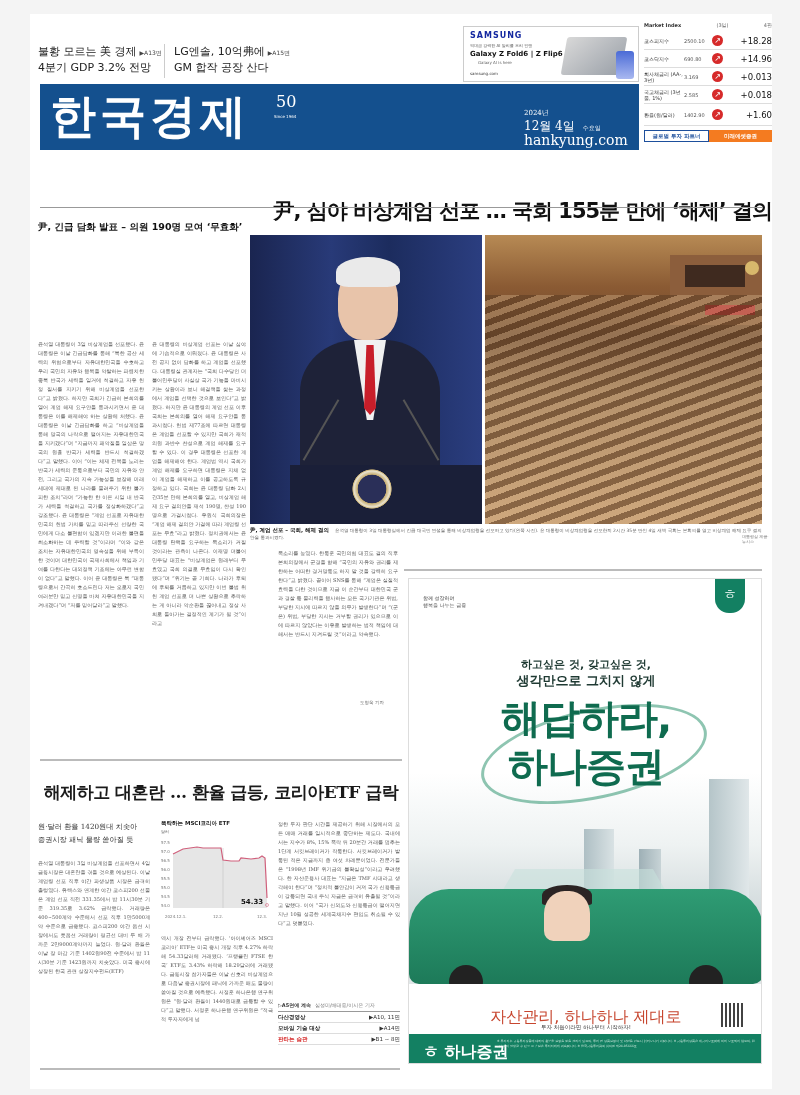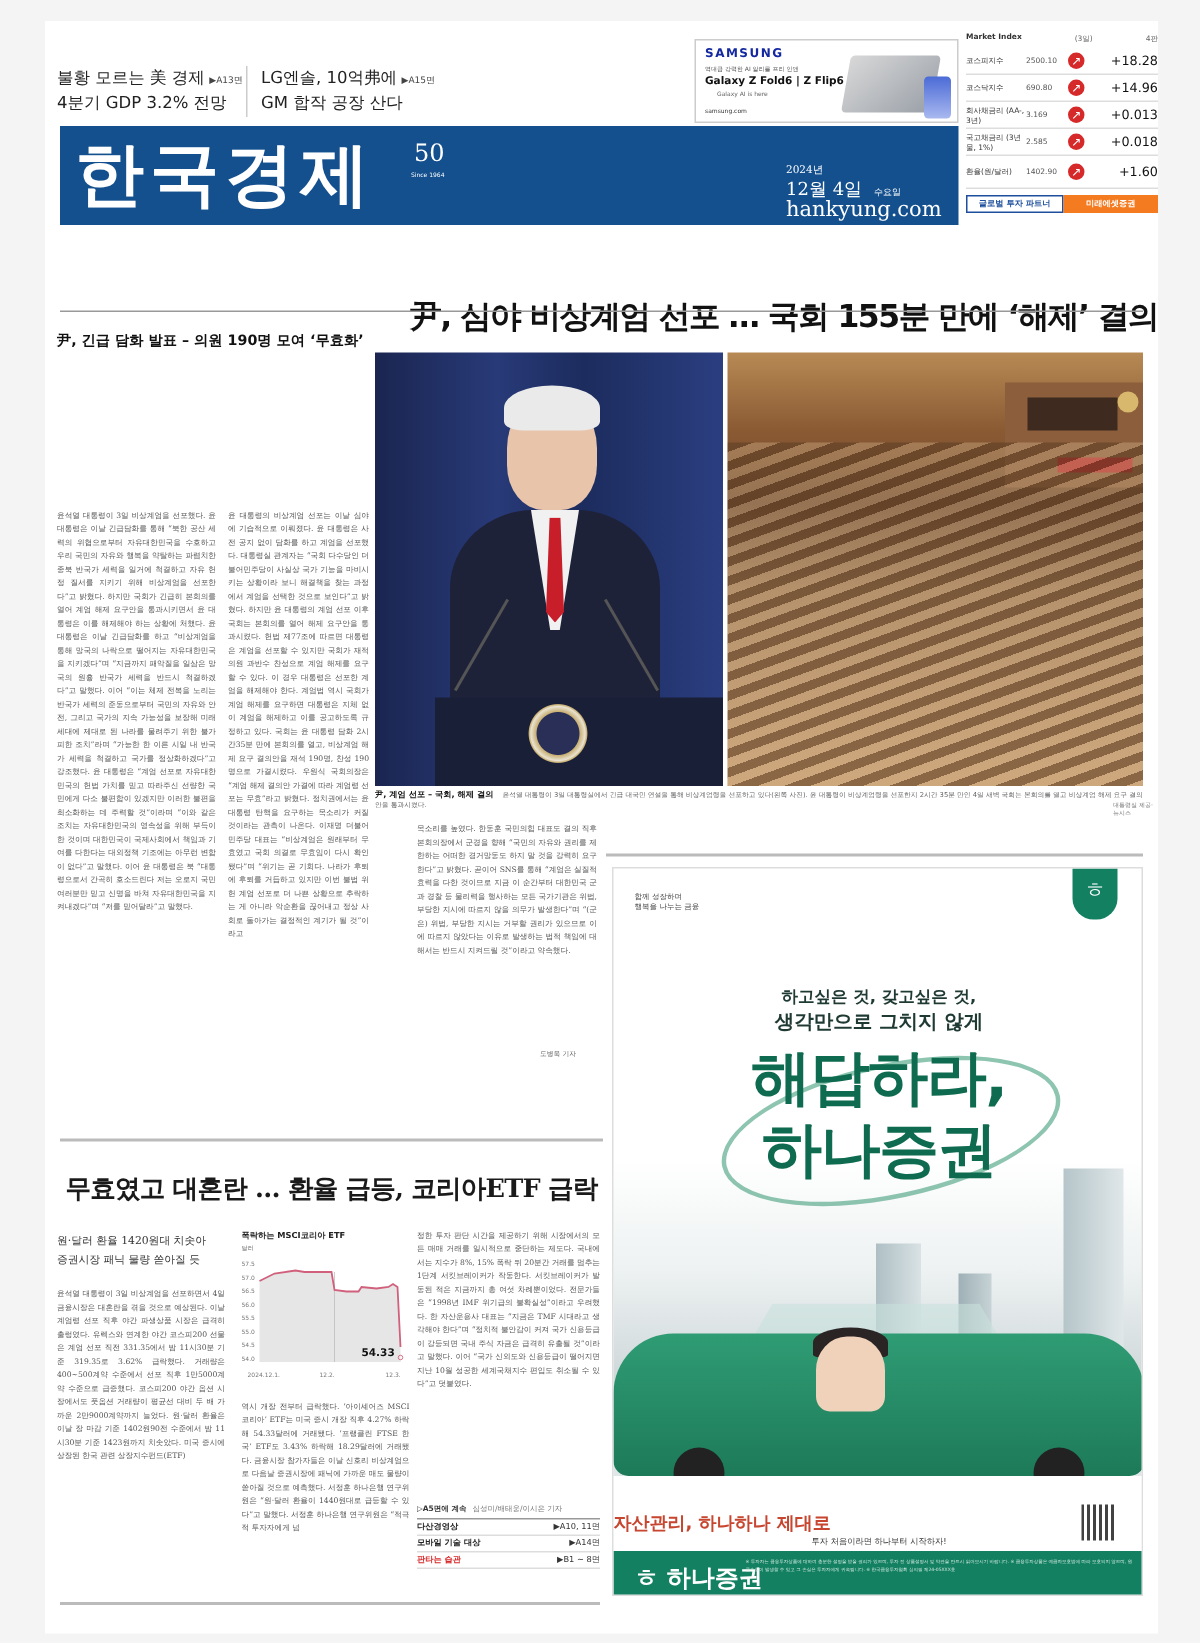--- a/index.html
+++ b/index.html
@@ -110,21 +110,21 @@
   .hana .big2 { position: absolute; left: 0; top: 160px; width: 354px; text-align: center; font-size: 40px; color: #0f6b4f; font-weight: bold; letter-spacing: -1px; }
   .hana .swoosh { position: absolute; left: 70px; top: 130px; width: 230px; height: 90px; border: 3px solid rgba(30,140,100,0.5); border-radius: 50%; transform: rotate(-12deg); }
   .hana .tower1 { position: absolute; left: 175px; top: 250px; width: 30px; height: 140px; background: linear-gradient(90deg,#aebfc4,#d9e2e4); }
   .hana .tower2 { position: absolute; left: 230px; top: 270px; width: 22px; height: 120px; background: linear-gradient(90deg,#9eb0b6,#c7d3d6); }
   .hana .tower3 { position: absolute; left: 300px; top: 200px; width: 40px; height: 190px; background: linear-gradient(90deg,#b5c5c9,#e0e7e9); }
   .hana .car { position: absolute; left: 0; top: 310px; width: 354px; height: 95px; background: linear-gradient(180deg,#2f9c74,#1d7a59); border-radius: 40px 40px 10px 10px; }
   .hana .windshield { position: absolute; left: 60px; top: 290px; width: 230px; height: 40px; background: rgba(200,225,220,0.6); clip-path: polygon(10% 100%,20% 0,80% 0,90% 100%); }
   .hana .person { position: absolute; left: 135px; top: 312px; width: 46px; height: 50px; border-radius: 45% 45% 20% 20%; background: #f0d2bb; }
   .hana .person-hair { position: absolute; left: 133px; top: 306px; width: 50px; height: 20px; border-radius: 50% 50% 10% 10%; background: #2b2424; }
   .hana .wheel { position: absolute; top: 386px; width: 34px; height: 34px; border-radius: 50%; background: #222; }
-  .hana .t1 { position: absolute; left: 0; top: 428px; width: 354px; text-align: left; font-size: 12px; font-weight: bold; color: #c7462f; }
+  .hana .t1 { position: absolute; left: 0; top: 428px; width: 354px; text-align: center; font-size: 16px; font-weight: normal; color: #c7462f; }
   .hana .t2 { position: absolute; left: 0; top: 445px; width: 354px; text-align: center; font-size: 5.5px; color: #333; }
   .hana .qr { position: absolute; left: 312px; top: 424px; width: 22px; height: 24px; background: repeating-linear-gradient(90deg,#222 0 2px,#fff 2px 4px), #fff; opacity: 0.85; }
   .hana .bar { position: absolute; left: 0; top: 455px; width: 354px; height: 31px; background: #138062; }
   .hana .bar .hn { position: absolute; left: 14px; top: 8px; font-size: 16px; font-weight: bold; color: #fff; }
   .hana .bar .fine { position: absolute; left: 88px; top: 5px; width: 258px; font-size: 3px; line-height: 4.5px; color: #cfe8dd; }
 </style>
 </head>
 <body>
 
 <div class="page">
@@ -230,21 +230,21 @@
   <div class="caption"><b>尹, 계엄 선포 – 국회, 해제 결의</b><span>윤석열 대통령이 3일 대통령실에서 긴급 대국민 연설을 통해 비상계엄령을 선포하고 있다(왼쪽 사진). 윤 대통령이 비상계엄령을 선포한지 2시간 35분 만인 4일 새벽 국회는 본회의를 열고 비상계엄 해제 요구 결의안을 통과시켰다.</span></div>
   <div class="credit">대통령실 제공·뉴시스</div>
 
   <div class="body-col" style="left:248px;top:535px;width:120px;height:160px;">목소리를 높였다. 한동훈 국민의힘 대표도 결의 직후 본회의장에서 군경을 향해 “국민의 자유와 권리를 제한하는 어떠한 경거망동도 하지 말 것을 강력히 요구한다”고 밝혔다. 곧이어 SNS를 통해 “계엄은 실질적 효력을 다한 것이므로 지금 이 순간부터 대한민국 군과 경찰 등 물리력을 행사하는 모든 국가기관은 위법, 부당한 지시에 따르지 않을 의무가 발생한다”며 “(군은) 위법, 부당한 지시는 거부할 권리가 있으므로 이에 따르지 않았다는 이유로 발생하는 법적 책임에 대해서는 반드시 지켜드릴 것”이라고 약속했다.</div>
   <div class="abs" style="left:330px;top:686px;font-size:4.5px;color:#666;">도병욱 기자</div>
 
 
   <div class="sec-rule"></div>
   <div class="right-rule"></div>
 
-  <div class="head2">무효였고 대혼란 … 환율 급등, 코리아ETF 급락</div>
+  <div class="head2">해제하고 대혼란 … 환율 급등, 코리아ETF 급락</div>
   <div class="deck2">
     <div>원·달러 환율 1420원대 치솟아</div>
     <div>증권시장 패닉 물량 쏟아질 듯</div>
   </div>
   <div class="body-col" style="left:8px;top:845px;width:112px;height:200px;">윤석열 대통령이 3일 비상계엄을 선포하면서 4일 금융시장은 대혼란을 겪을 것으로 예상된다. 이날 계엄령 선포 직후 야간 파생상품 시장은 급격히 출렁였다. 유렉스와 연계한 야간 코스피200 선물은 계엄 선포 직전 331.35에서 밤 11시30분 기준 319.35로 3.62% 급락했다. 거래량은 400~500계약 수준에서 선포 직후 1만5000계약 수준으로 급증했다. 코스피200 야간 옵션 시장에서도 풋옵션 거래량이 평균선 대비 두 배 가까운 2만9000계약까지 늘었다. 원·달러 환율은 이날 장 마감 기준 1402원90전 수준에서 밤 11시30분 기준 1423원까지 치솟았다. 미국 증시에 상장된 한국 관련 상장지수펀드(ETF)</div>
 
   <div class="chart">
     <div class="ct">폭락하는 MSCI코리아 ETF</div>
     <div class="unit">달러</div>
     <svg width="110" height="110" style="position:absolute;left:0;top:0;">

